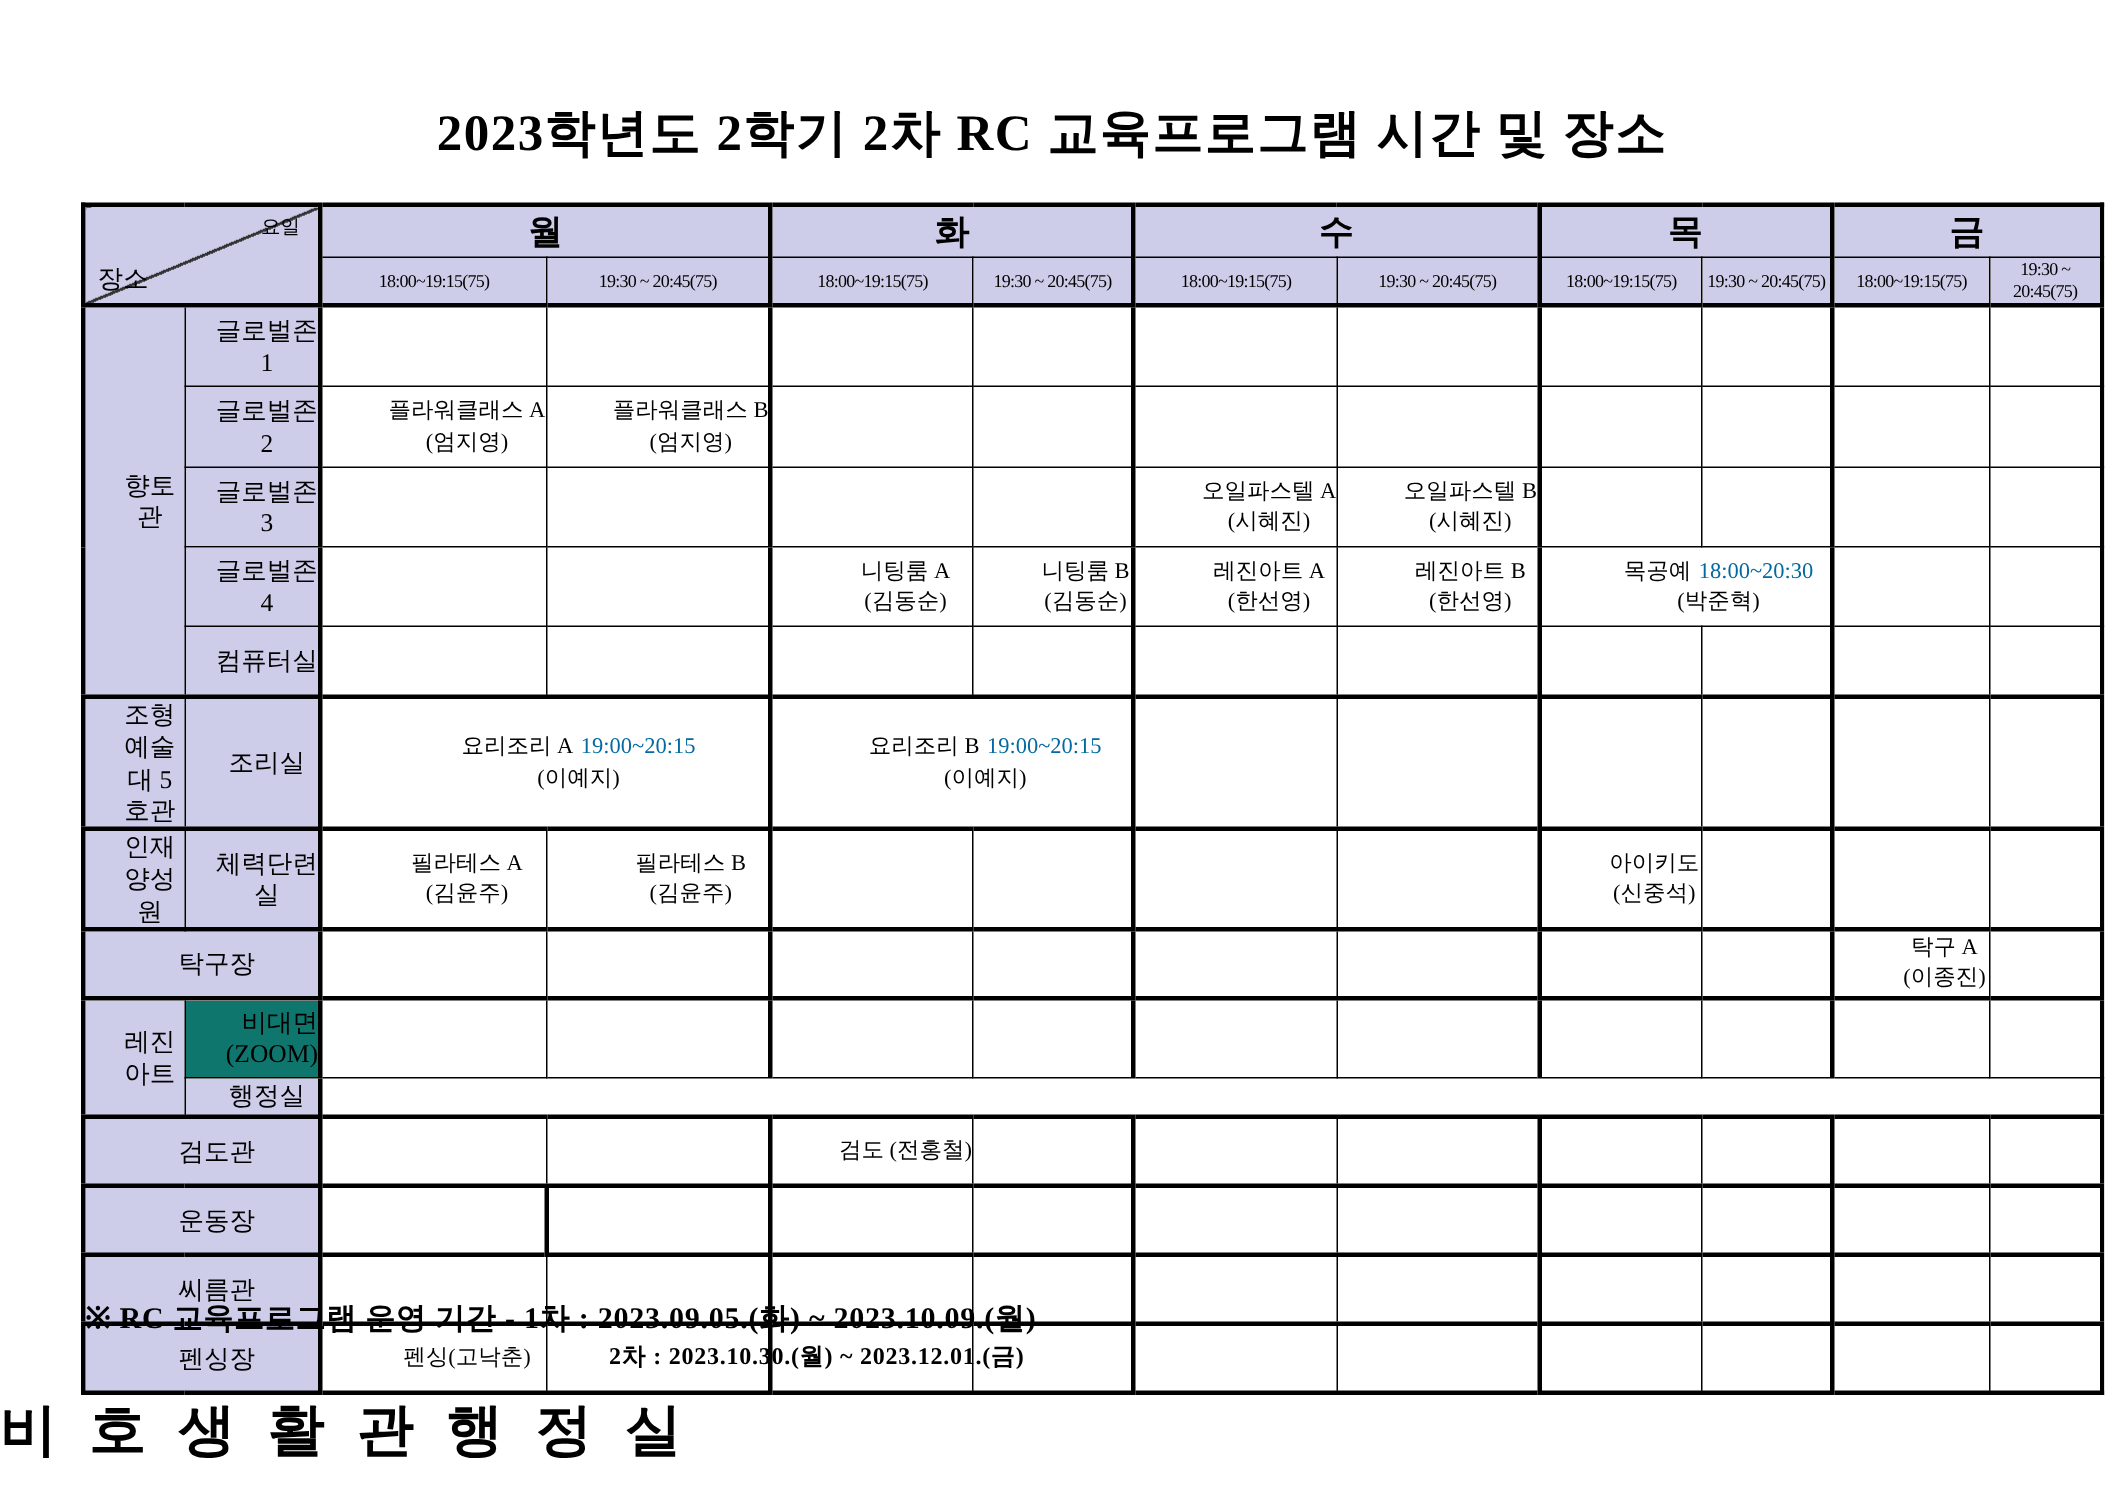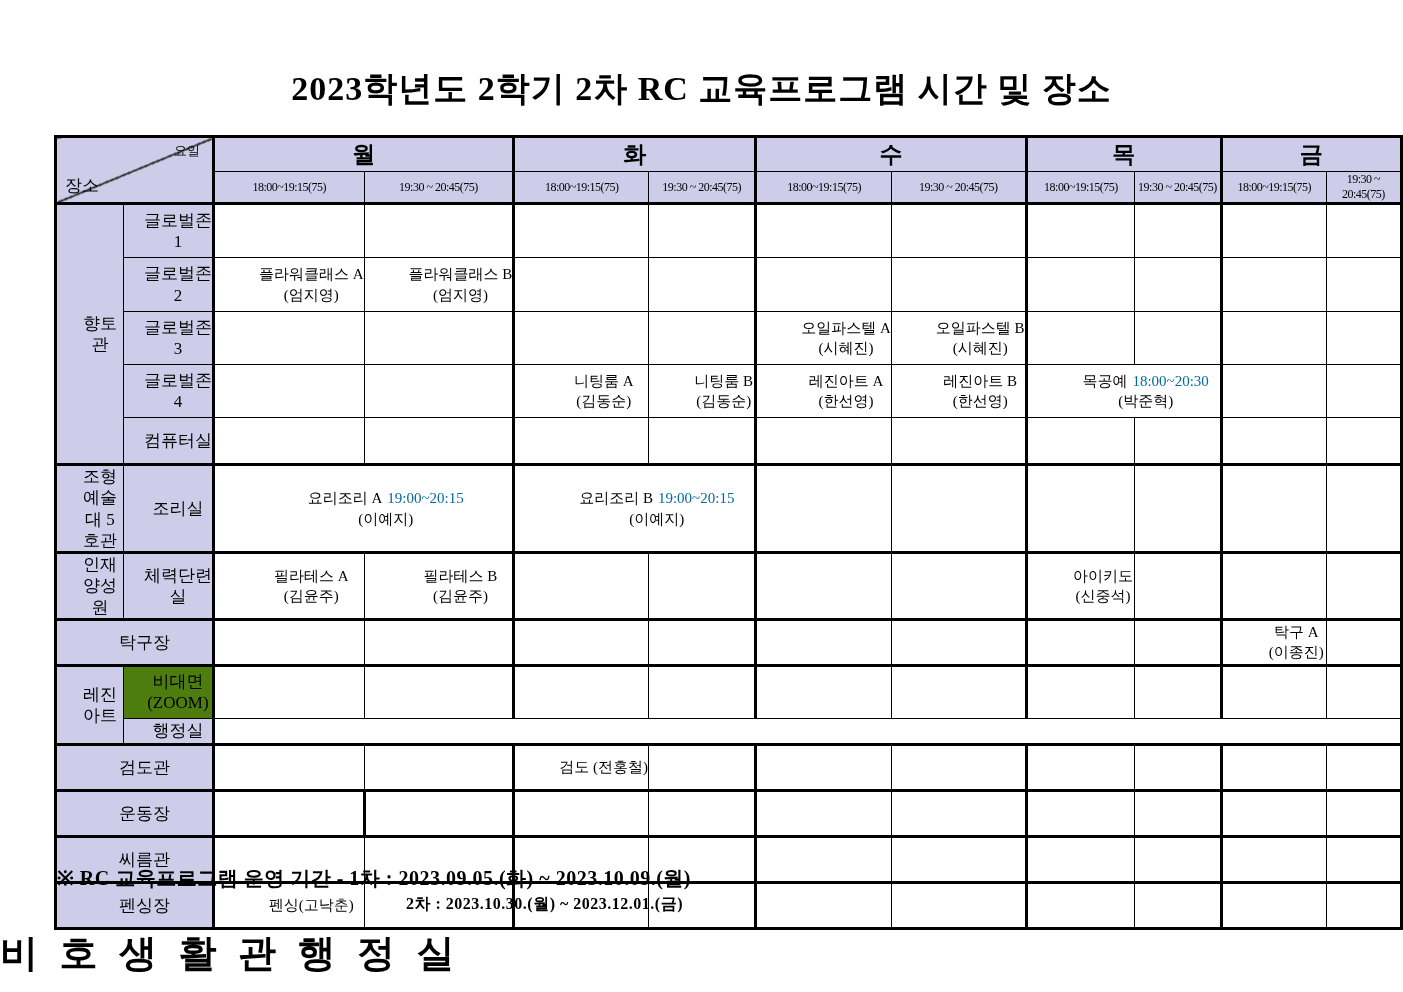--- a/index.html
+++ b/index.html
@@ -13,21 +13,21 @@
   .hdr{background:#cdcde9;}
   .day{font-size:23px;font-weight:600;}
   .time{font-size:12px;letter-spacing:-0.5px;}
   .place{font-size:17px;line-height:1.25;padding-left:20px;}
   .prog{font-size:15px;line-height:1.35;}
   .prog div{white-space:nowrap;padding-left:44px;}
   .ptime{color:#0369a1;margin-left:5px;}
   .gt{border-top:3px solid #000;}
   .dl{border-left:3px solid #000;}
   .xl{border-left:3px solid #000;}
-  .yellow{background:#4d7c0f;}
+  .yellow{background:#0f766e;text-align:right;}
   .corner{position:relative;background-color:#cdcde9;
     background-image:linear-gradient(to bottom right,
       transparent calc(50% - 1px),#333 calc(50% - 1px),#333 calc(50% + 1px),transparent calc(50% + 1px));}
   .cday{position:absolute;top:4px;right:12px;font-size:13px;}
   .cplace{position:absolute;bottom:5px;left:8px;font-size:17px;}
   #note1{position:absolute;left:57px;top:864px;font-size:20px;font-weight:600;letter-spacing:0.5px;}
   #note2{position:absolute;left:358px;top:894px;font-size:16px;font-weight:600;letter-spacing:0.5px;margin-left:48px;}
   #office{position:absolute;top:928px;left:0;width:1403px;text-align:left;
           font-size:38px;font-weight:bold;letter-spacing:6px;}
 </style>

